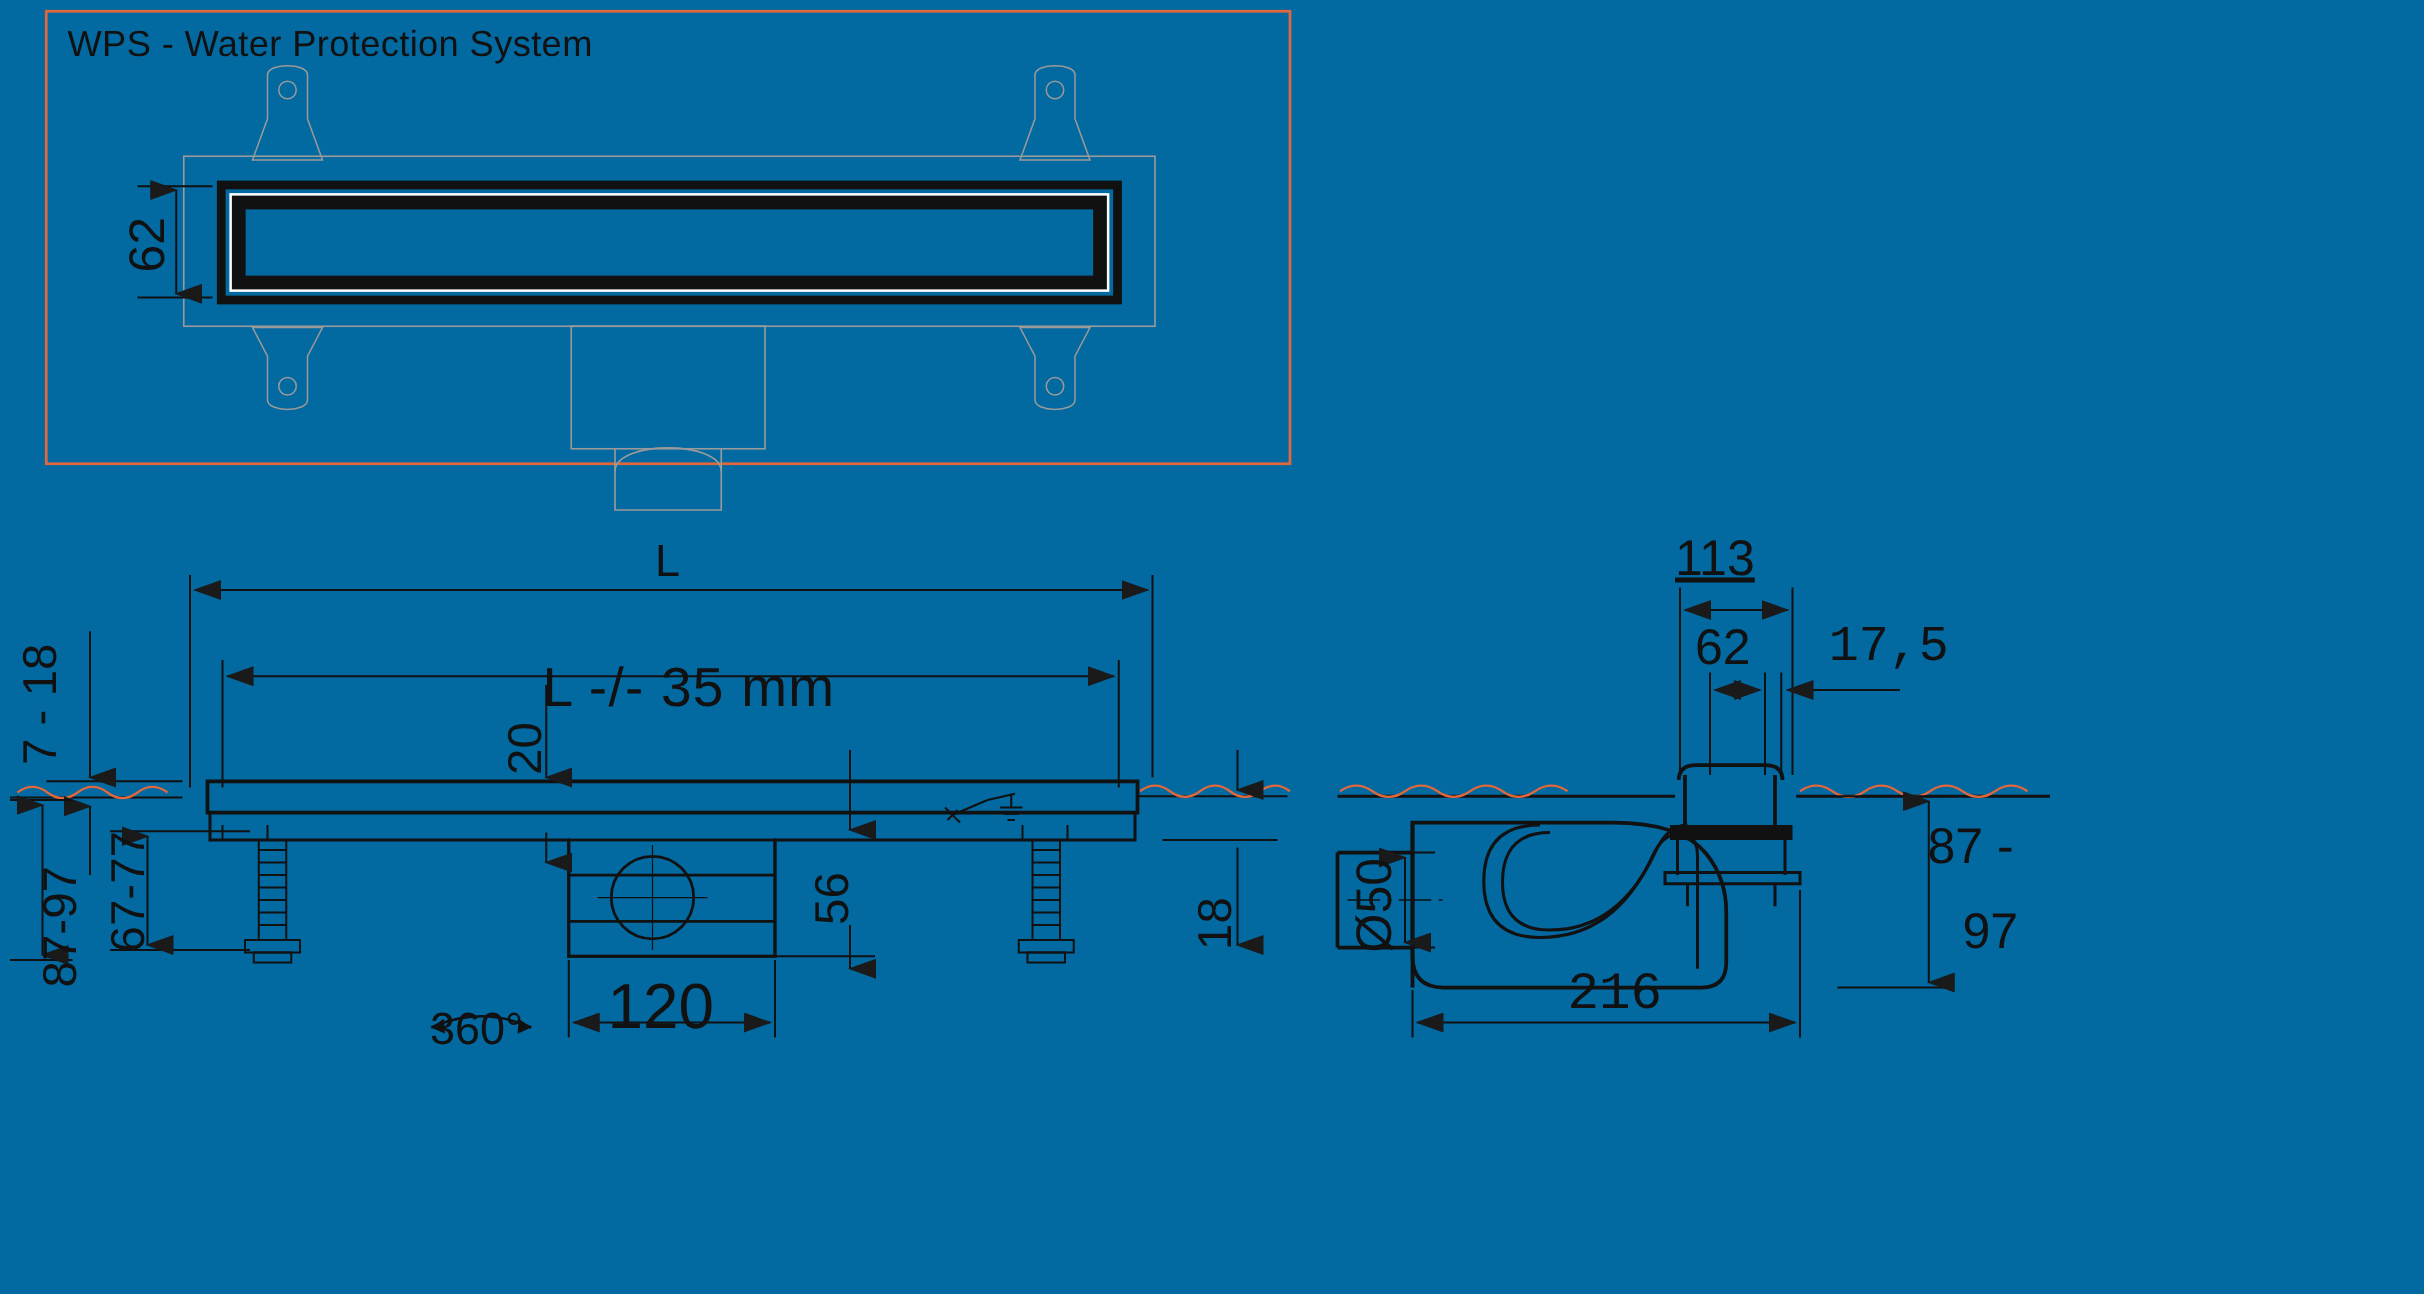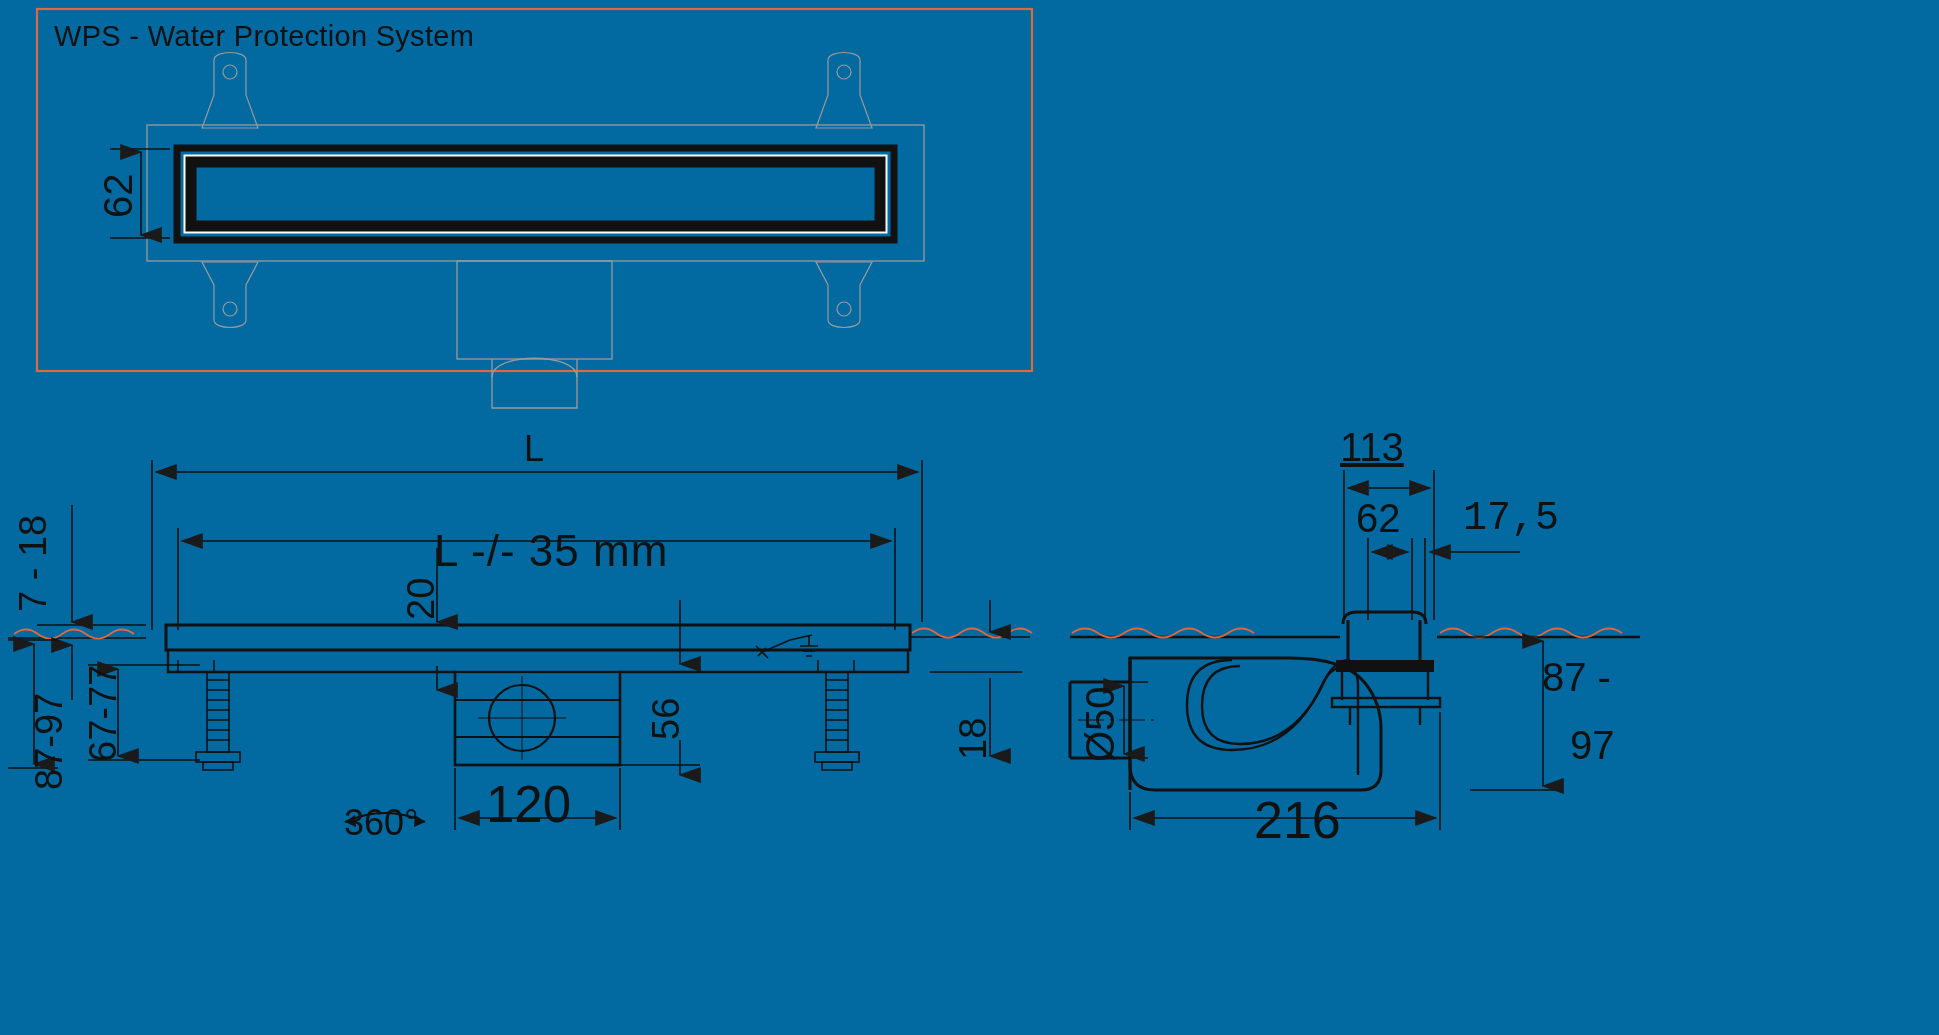--- a/index.html
+++ b/index.html
@@ -271,19 +271,19 @@
   <div class="lbl rot90" style="left:952px;top:760px;font-size:38px;">18</div>
 
   <div class="lbl" style="left:1340px;top:425px;font-size:40px;text-decoration:underline;">113</div>
 
   <div class="lbl" style="left:1356px;top:496px;font-size:40px;">62</div>
 
   <div class="lbl" style="left:1463px;top:496px;font-size:40px;font-family:Liberation Mono, monospace;">17,5</div>
 
   <div class="lbl rot90" style="left:1078px;top:762px;font-size:40px;">Ø50</div>
 
-  <div class="lbl" style="left:1254px;top:790px;font-size:52px;">216</div>
+  <div class="lbl" style="left:1254px;top:771px;font-size:42px;font-family:Liberation Mono, monospace;">216</div>
 
   <div class="lbl" style="left:1542px;top:655px;font-size:40px;">87 -</div>
 
   <div class="lbl" style="left:1570px;top:723px;font-size:40px;">97</div>
 
 </div>
 
 </body></html>

